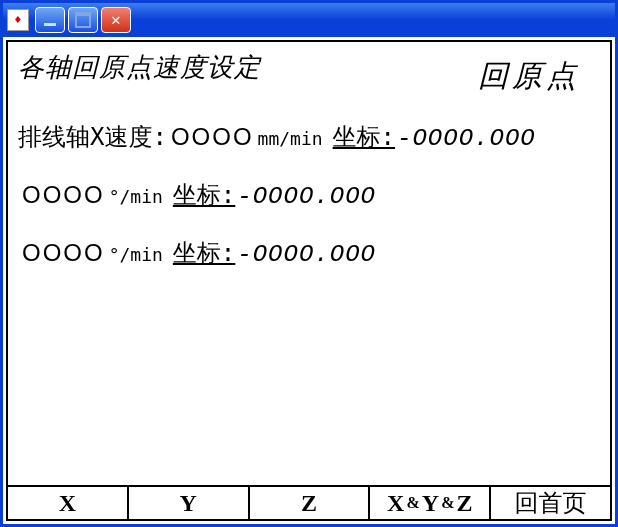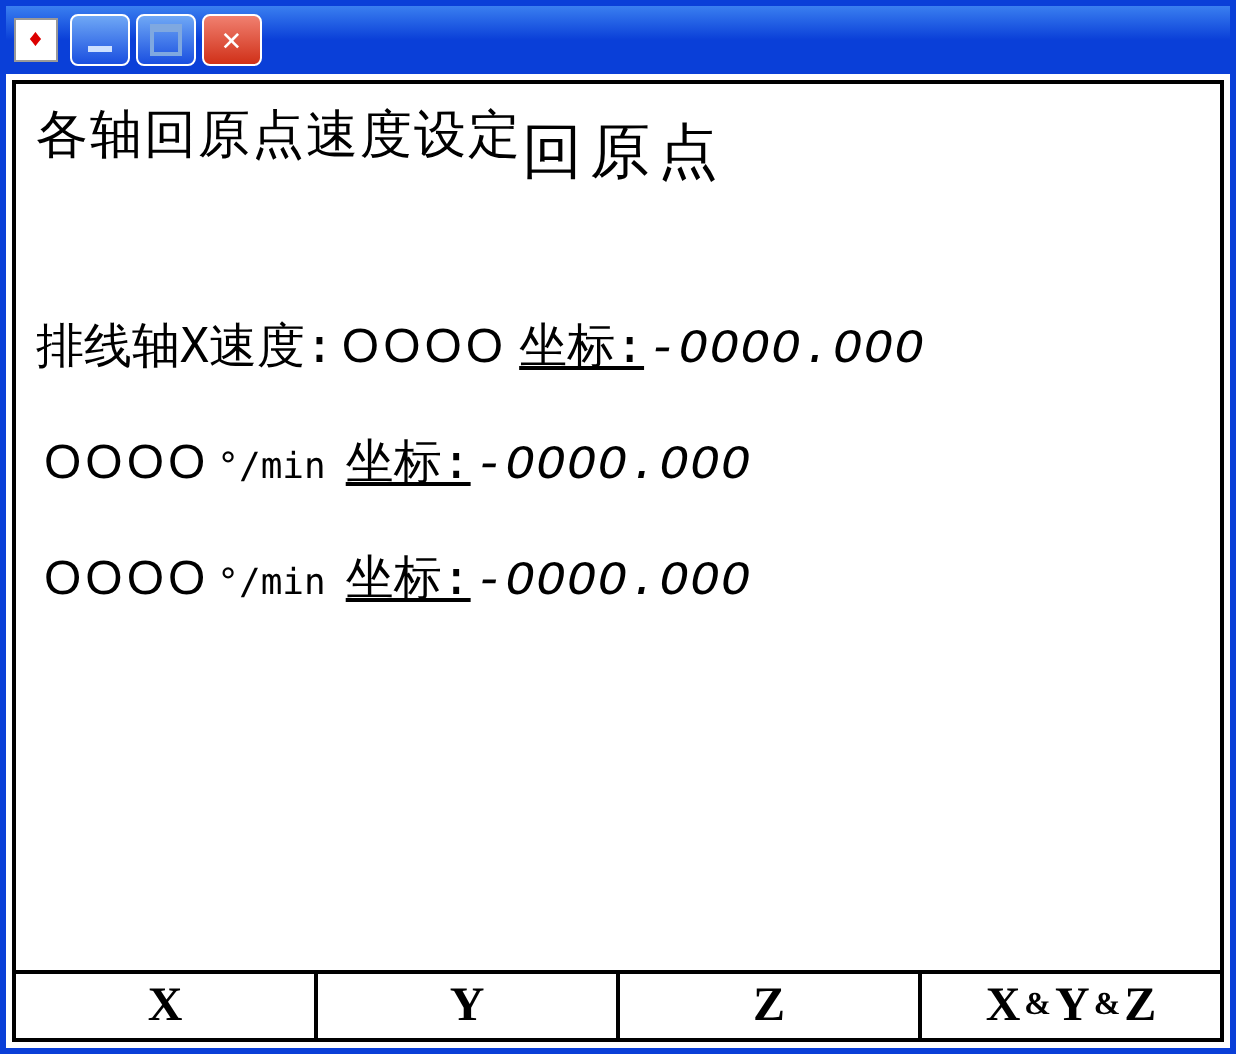--- a/index.html
+++ b/index.html
@@ -90,23 +90,24 @@
     border: 2px solid #000;
     margin: 3px;
     background: #fff;
     padding: 8px 10px 0 10px;
     display: flex;
     flex-direction: column;
     position: relative;
   }
   .heading-row {
     display: flex;
-    justify-content: flex-start;
+    justify-content: space-between;
     align-items: flex-start;
-    margin-bottom: 60px;
+    margin-bottom: 24px;
+    font-style: italic;
   }
   .heading-left {
     font-size: 26px;
     letter-spacing: 1px;
   }
   .heading-right {
     font-size: 30px;
     letter-spacing: 4px;
     margin-right: 20px;
     margin-top: 6px;
@@ -183,20 +184,21 @@
     <div class="heading-row">
       <div class="heading-left">各轴回原点速度设定</div>
       <div class="heading-right">回原点</div>
     </div>
 
     <div class="axis-rows">
 
       <div class="axis-row">
         <span class="axis-label">排线轴X速度:</span>
         <span class="axis-speed">OOOO</span>
+        <span class="axis-unit">mm/min</span>
         <span class="axis-coord-label">坐标:</span>
         <span class="axis-coord">-OOOO.OOO</span>
       </div>
 
       <div class="axis-row">
         <span class="axis-speed">OOOO</span>
         <span class="axis-unit">°/min</span>
         <span class="axis-coord-label">坐标:</span>
         <span class="axis-coord">-OOOO.OOO</span>
       </div>
@@ -214,15 +216,16 @@
       <div class="bottom-btn">X</div>
       <div class="bottom-btn">Y</div>
       <div class="bottom-btn">Z</div>
       <div class="bottom-btn">
         <span>X</span>
         <span class="amp">&amp;</span>
         <span>Y</span>
         <span class="amp">&amp;</span>
         <span>Z</span>
       </div>
+      <div class="bottom-btn cn">回首页</div>
     </div>
   </div>
 </div>
 
 </body></html>

